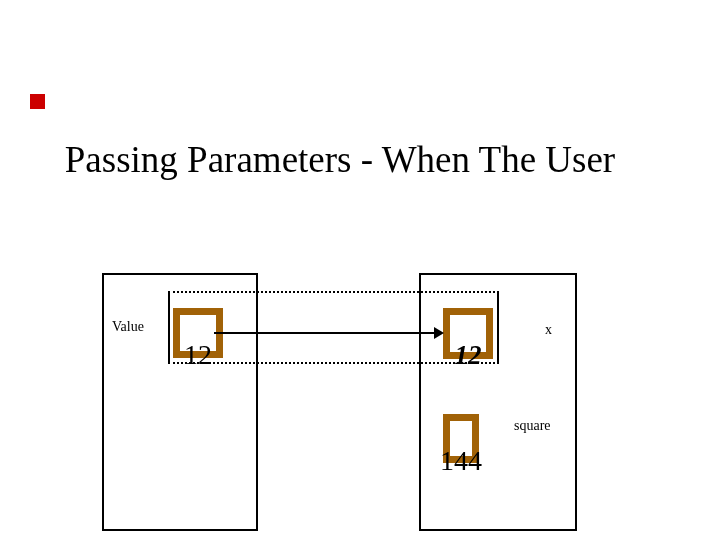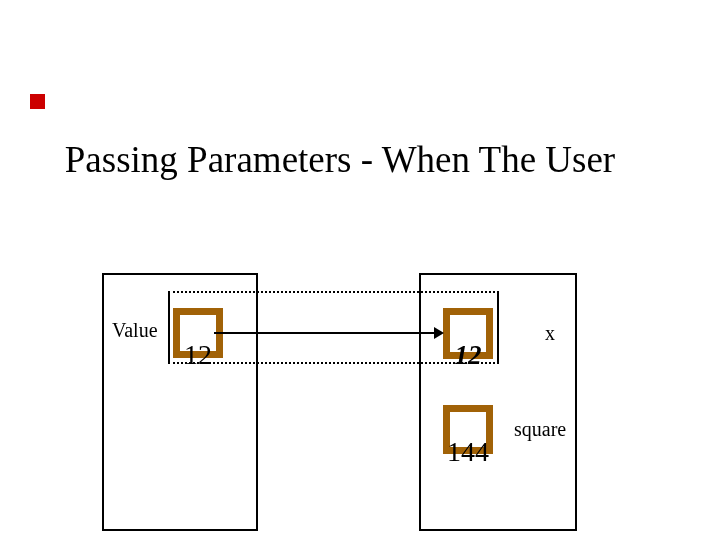--- a/index.html
+++ b/index.html
@@ -45,23 +45,23 @@
 
   .value-box {
     position: absolute;
     border: 7px solid #a16207;
     background: #ffffff;
     display: flex; align-items: center; justify-content: center;
     font-size: 28px;
   }
   .caller-value-box { left: 173px; top: 220px; width: 50px; height: 50px; }
   .param-box  { left: 443px; top: 220px; width: 50px; height: 51px; font-size: 27px; font-style: italic; font-weight: bold; }
-  .result-box { left: 443px; top: 317px; width: 50px; height: 49px; }
+  .result-box { left: 443px; top: 326px; width: 36px; height: 49px; }
 
-  .side-label { position: absolute; font-size: 20px; line-height: 1.1; white-space: nowrap; }
+  .side-label { position: absolute; font-size: 14px; line-height: 1.1; white-space: nowrap; }
   .value-label  { left: 112px; top: 231px; }
   .x-label      { left: 545px; top: 234px; }
   .square-label { left: 514px; top: 330px; }
 
   .arrow-shaft {
     position: absolute; left: 214px; top: 243.5px;
     width: 221px; height: 2.5px; background: #000000;
   }
   .arrow-head {
     position: absolute; left: 434px; top: 239px;

